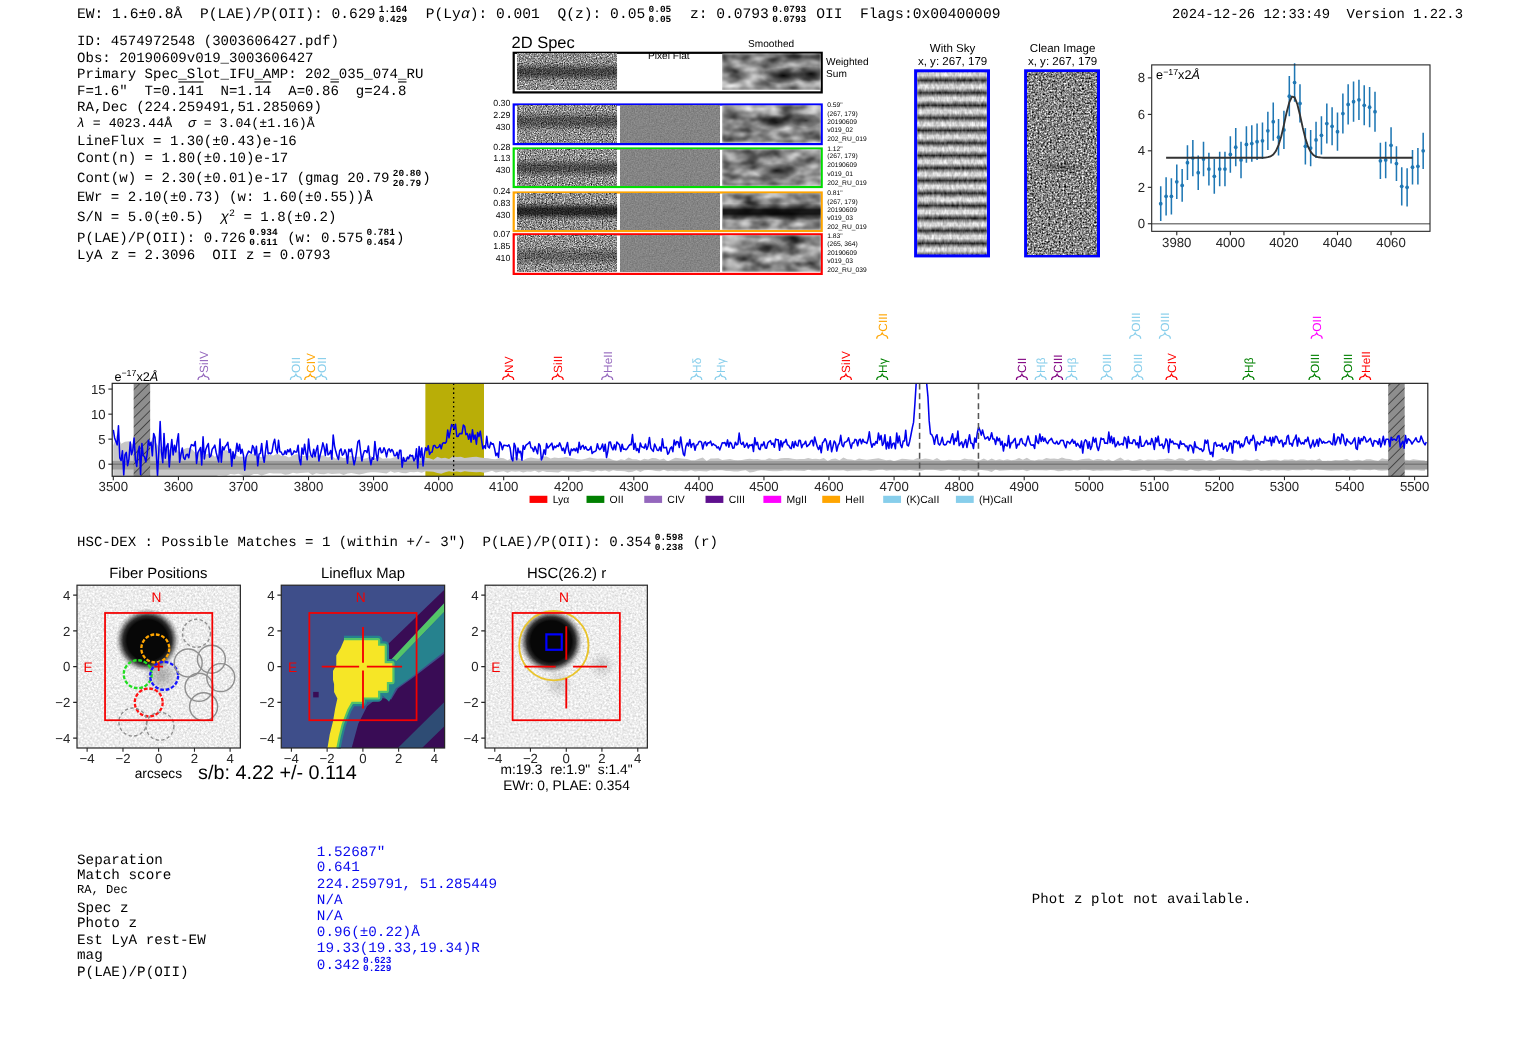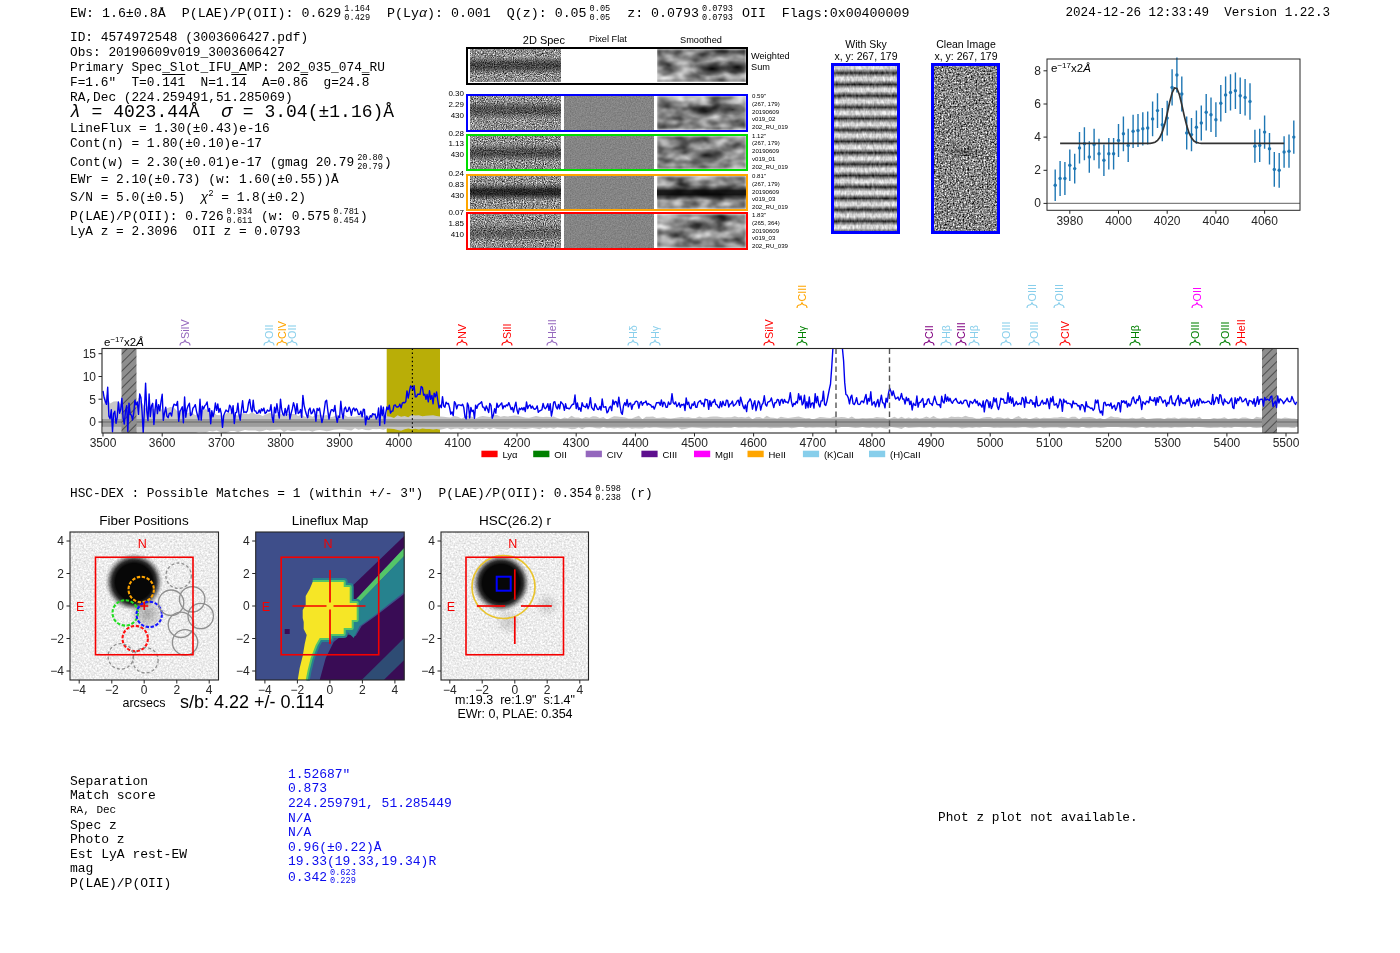--- a/index.html
+++ b/index.html
@@ -1,19 +1,19 @@
 <!DOCTYPE html>
 <html><head><meta charset="utf-8"><style>
 html,body{margin:0;padding:0}
 body{width:1400px;height:953px;background:#fff;position:relative;overflow:hidden;
      font-family:"Liberation Sans",sans-serif;}
 .a{position:absolute}
 .mono{font-family:"Liberation Mono",monospace;color:#000;white-space:pre}
 .ss{display:inline-block;vertical-align:-3px;font-size:8.6px;line-height:8.8px;margin-left:3px;margin-right:1px}
-.ss b{display:block;font-weight:normal}
+.ss b{display:block;font-weight:bold}
 .sans{font-family:"Liberation Sans",sans-serif;color:#000;white-space:pre}
 .rt{text-align:right}
 .blue{color:#0a0aee}
 </style></head><body>
 <svg width="0" height="0" style="position:absolute">
     <defs>
       <filter id="n2d0" x="0" y="0" width="100%" height="100%" color-interpolation-filters="sRGB">
         <feTurbulence type="fractalNoise" baseFrequency="0.9" numOctaves="2" seed="11" stitchTiles="stitch"></feTurbulence>
         <feColorMatrix type="saturate" values="0"></feColorMatrix>
         <feComponentTransfer>
@@ -170,30 +170,30 @@
       </filter>
     </defs>
   </svg>
 <div class="a mono" style="top:5.2px;font-size:13.3px;line-height:15.7px;left:70px;">EW: 1.6±0.8Å  P(LAE)/P(OII): 0.629<span class="ss"><b>1.164</b><b>0.429</b></span>  P(Ly<i>α</i>): 0.001  Q(z): 0.05<span class="ss"><b>0.05</b><b>0.05</b></span>  z: 0.0793<span class="ss"><b>0.0793</b><b>0.0793</b></span> OII  Flags:0x00400009</div>
 <div class="a mono" style="top:5.5px;font-size:12.6px;line-height:14.9px;right:70px;text-align:right;">2024-12-26 12:33:49  Version 1.22.3</div>
 <div class="a mono" style="top:29.9px;font-size:12.8px;line-height:15.1px;left:70px;">ID: 4574972548 (3003606427.pdf)</div>
 <div class="a mono" style="top:44.5px;font-size:12.8px;line-height:15.1px;left:70px;">Obs: 20190609v019_3003606427</div>
 <div class="a mono" style="top:59.5px;font-size:12.8px;line-height:15.1px;left:70px;">Primary Spec_Slot_IFU_AMP: 202_035_074_RU</div>
 <div class="a mono" style="top:75.0px;font-size:12.8px;line-height:15.1px;left:70px;">F=1.6"  T=0.<span style="text-decoration:overline">141</span>  N=1.<span style="text-decoration:overline">14</span>  A=0.8<span style="text-decoration:overline">6</span>  g=24.<span style="text-decoration:overline">8</span></div>
 <div class="a mono" style="top:89.5px;font-size:12.8px;line-height:15.1px;left:70px;">RA,Dec (224.259491,51.285069)</div>
-<div class="a mono" style="top:105.0px;font-size:18px;line-height:15.1px;left:70px;"><i>λ</i> = 4023.44Å  <i>σ</i> = 3.04(±1.16)Å</div>
+<div class="a mono" style="top:105.0px;font-size:12px;line-height:15.1px;left:70px;"><i>λ</i> = 4023.44Å  <i>σ</i> = 3.04(±1.16)Å</div>
 <div class="a mono" style="top:121.0px;font-size:12.8px;line-height:15.1px;left:70px;">LineFlux = 1.30(±0.43)e-16</div>
 <div class="a mono" style="top:136.4px;font-size:12.8px;line-height:15.1px;left:70px;">Cont(n) = 1.80(±0.10)e-17</div>
 <div class="a mono" style="top:154.4px;font-size:12.8px;line-height:15.1px;left:70px;">Cont(w) = 2.30(±0.01)e-17 (gmag 20.79<span class="ss"><b>20.80</b><b>20.79</b></span>)</div>
 <div class="a mono" style="top:172.4px;font-size:12.8px;line-height:15.1px;left:70px;">EWr = 2.10(±0.73) (w: 1.60(±0.55))Å</div>
 <div class="a mono" style="top:186.9px;font-size:12.8px;line-height:15.1px;left:70px;">S/N = 5.0(±0.5)  <i>χ</i><sup style="font-size:9px">2</sup> = 1.8(±0.2)</div>
 <div class="a mono" style="top:207.9px;font-size:12.8px;line-height:15.1px;left:70px;">P(LAE)/P(OII): 0.726<span class="ss"><b>0.934</b><b>0.611</b></span> (w: 0.575<span class="ss"><b>0.781</b><b>0.454</b></span>)</div>
 <div class="a mono" style="top:223.9px;font-size:12.8px;line-height:15.1px;left:70px;">LyA z = 2.3096  OII z = 0.0793</div>
-<div class="a sans" style="top:34.5px;font-size:11px;line-height:10.9px;left:465.0px;width:100px;text-align:right;">2D Spec</div>
-<div class="a sans" style="top:34px;font-size:9.2px;line-height:10.9px;left:558.0px;width:100px;text-align:center;">Pixel Flat</div>
+<div class="a sans" style="top:34.5px;font-size:15px;line-height:10.9px;left:465.0px;width:100px;text-align:left;">2D Spec</div>
+<div class="a sans" style="top:46px;font-size:9.2px;line-height:10.9px;left:558.0px;width:100px;text-align:center;">Pixel Flat</div>
 <div class="a sans" style="top:34.5px;font-size:9.2px;line-height:10.9px;left:651.0px;width:100px;text-align:center;">Smoothed</div>
 <div class="a sans" style="top:37.8px;font-size:10.5px;line-height:12.4px;left:806.0px;width:120px;text-align:center;">With Sky</div>
 <div class="a sans" style="top:49.8px;font-size:10.5px;line-height:12.4px;left:806.0px;width:120px;text-align:center;">x, y: 267, 179</div>
 <div class="a sans" style="top:37.8px;font-size:10.5px;line-height:12.4px;left:906.0px;width:120px;text-align:center;">Clean Image</div>
 <div class="a sans" style="top:49.8px;font-size:10.5px;line-height:12.4px;left:906.0px;width:120px;text-align:center;">x, y: 267, 179</div>
 <div class="a" style="left:466px;top:46.5px;width:282px;height:38.0px;border:2.8px solid #000;box-sizing:border-box;"></div>
 <div class="a" style="left:470px;top:49.3px;width:90.5px;height:32.4px;background:#888;filter:url(#n2d0);"></div>
 <div class="a" style="left:470px;top:49.3px;width:90.5px;height:32.4px;background:linear-gradient(180deg,rgba(0,0,0,0) 24%,rgba(0,0,0,0.5) 43%,rgba(0,0,0,0.5) 57%,rgba(0,0,0,0) 76%);"></div>
 <div class="a" style="left:657px;top:49.3px;width:89px;height:32.4px;background:#999;filter:url(#nsm0);"></div>
 <div class="a" style="left:657px;top:49.3px;width:89px;height:32.4px;background:radial-gradient(ellipse 28px 11px at 62% 60%,rgba(0,0,0,.95),rgba(0,0,0,0) 70%),radial-gradient(ellipse 24px 10px at 90% 55%,rgba(0,0,0,.9),rgba(0,0,0,0) 70%);"></div>
@@ -578,19 +578,19 @@
 <div class="a sans" style="top:706.6px;font-size:12.5px;line-height:14.8px;left:365.0px;width:300px;text-align:center;">EWr: 0, PLAE: 0.354</div>
 <div class="a mono" style="top:773.9px;font-size:13.0px;line-height:15.3px;left:70px;">Separation</div>
 <div class="a mono" style="top:788.4px;font-size:13.0px;line-height:15.3px;left:70px;">Match score</div>
 <div class="a mono" style="top:803.0px;font-size:11px;line-height:15.3px;left:70px;">RA, Dec</div>
 <div class="a mono" style="top:817.5px;font-size:13.0px;line-height:15.3px;left:70px;">Spec z</div>
 <div class="a mono" style="top:832.1px;font-size:13.0px;line-height:15.3px;left:70px;">Photo z</div>
 <div class="a mono" style="top:846.6px;font-size:13.0px;line-height:15.3px;left:70px;">Est LyA rest-EW</div>
 <div class="a mono" style="top:861.1px;font-size:13.0px;line-height:15.3px;left:70px;">mag</div>
 <div class="a mono" style="top:875.7px;font-size:13.0px;line-height:15.3px;left:70px;">P(LAE)/P(OII)</div>
 <div class="a mono blue" style="top:766.9px;font-size:13.0px;line-height:15.3px;left:288px;">1.52687"</div>
-<div class="a mono blue" style="top:781.4px;font-size:13.0px;line-height:15.3px;left:288px;">0.873</div>
+<div class="a mono blue" style="top:781.4px;font-size:13.0px;line-height:15.3px;left:288px;">0.641</div>
 <div class="a mono blue" style="top:796.0px;font-size:13.0px;line-height:15.3px;left:288px;">224.259791, 51.285449</div>
 <div class="a mono blue" style="top:810.5px;font-size:13.0px;line-height:15.3px;left:288px;">N/A</div>
 <div class="a mono blue" style="top:825.1px;font-size:13.0px;line-height:15.3px;left:288px;">N/A</div>
 <div class="a mono blue" style="top:839.6px;font-size:13.0px;line-height:15.3px;left:288px;">0.96(±0.22)Å</div>
 <div class="a mono blue" style="top:854.1px;font-size:13.0px;line-height:15.3px;left:288px;">19.33(19.33,19.34)R</div>
 <div class="a mono blue" style="top:868.7px;font-size:13.0px;line-height:15.3px;left:288px;">0.342<span class="ss"><b>0.623</b><b>0.229</b></span></div>
 <div class="a mono" style="top:809.5px;font-size:12.8px;line-height:15.1px;left:938px;">Phot z plot not available.</div>
 </body></html>

